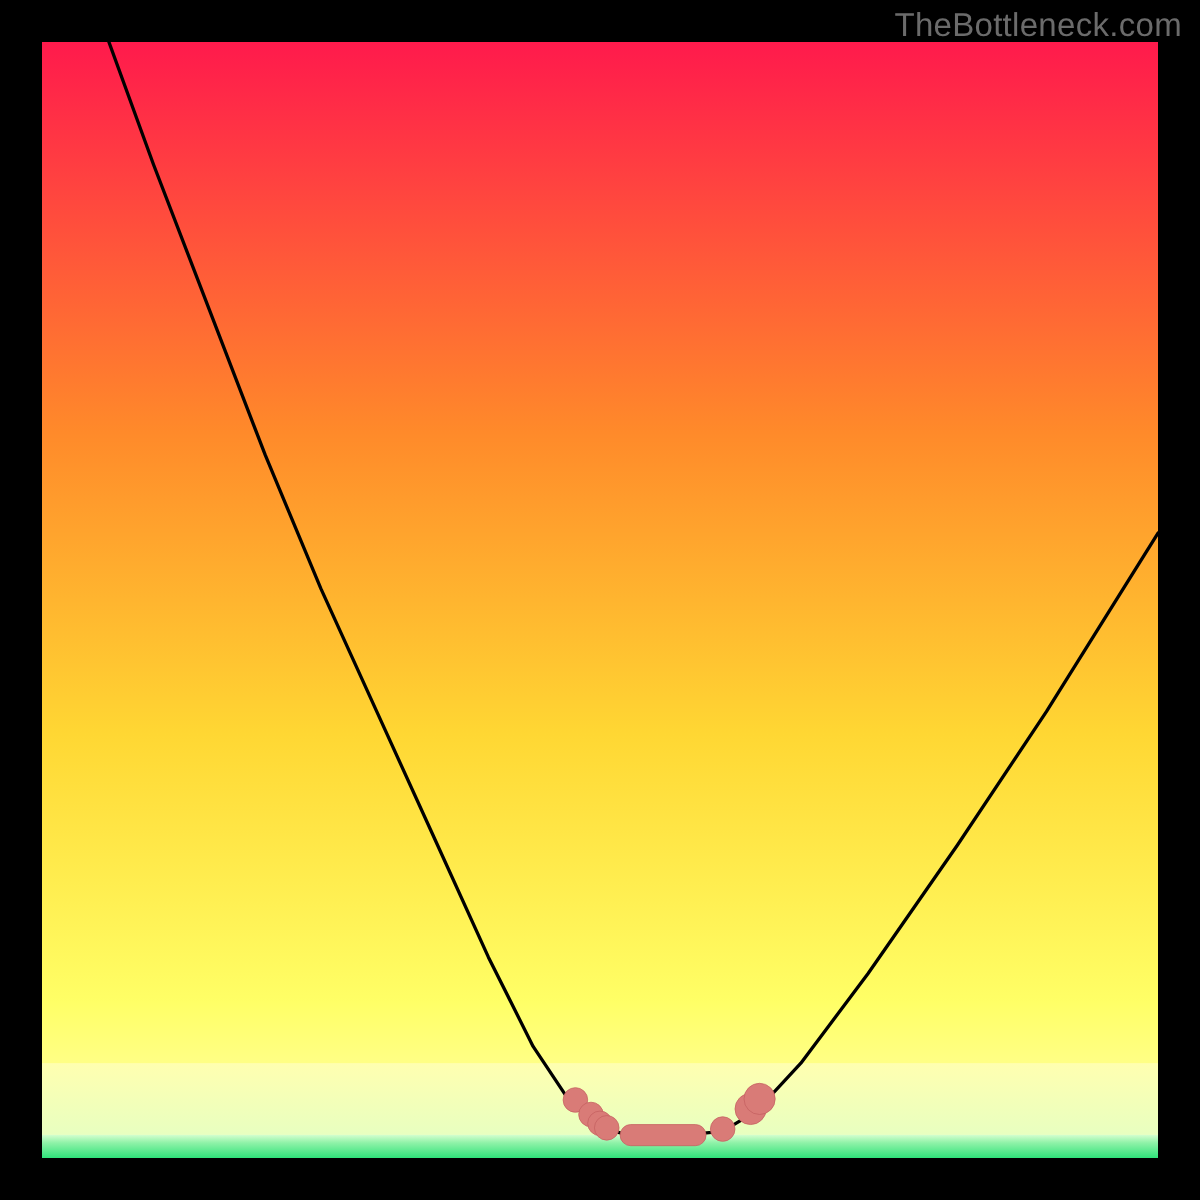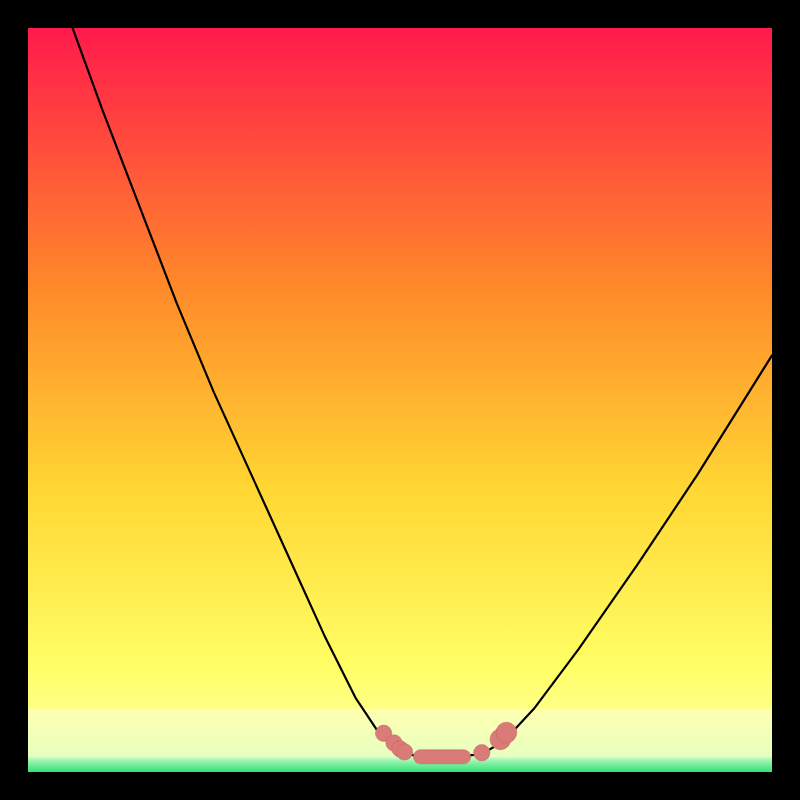--- a/index.html
+++ b/index.html
@@ -78,13 +78,14 @@
           <circle cx="366.0" cy="715.0" r="8.2" fill="#d97b77" stroke="#c46060" stroke-width="0.5"></circle>
           <circle cx="372.0" cy="720.9" r="8.2" fill="#d97b77" stroke="#c46060" stroke-width="0.5"></circle>
           <circle cx="376.5" cy="723.9" r="8.2" fill="#d97b77" stroke="#c46060" stroke-width="0.5"></circle>
           <circle cx="453.8" cy="724.7" r="8.2" fill="#d97b77" stroke="#c46060" stroke-width="0.5"></circle>
           <circle cx="472.4" cy="711.3" r="10.4" fill="#d97b77" stroke="#c46060" stroke-width="0.5"></circle>
           <circle cx="478.4" cy="704.6" r="10.4" fill="#d97b77" stroke="#c46060" stroke-width="0.5"></circle>
         </g>
     </svg>
   </div>
 
+  <div class="watermark">TheBottleneck.com</div>
 </div>
 
 </body></html>

